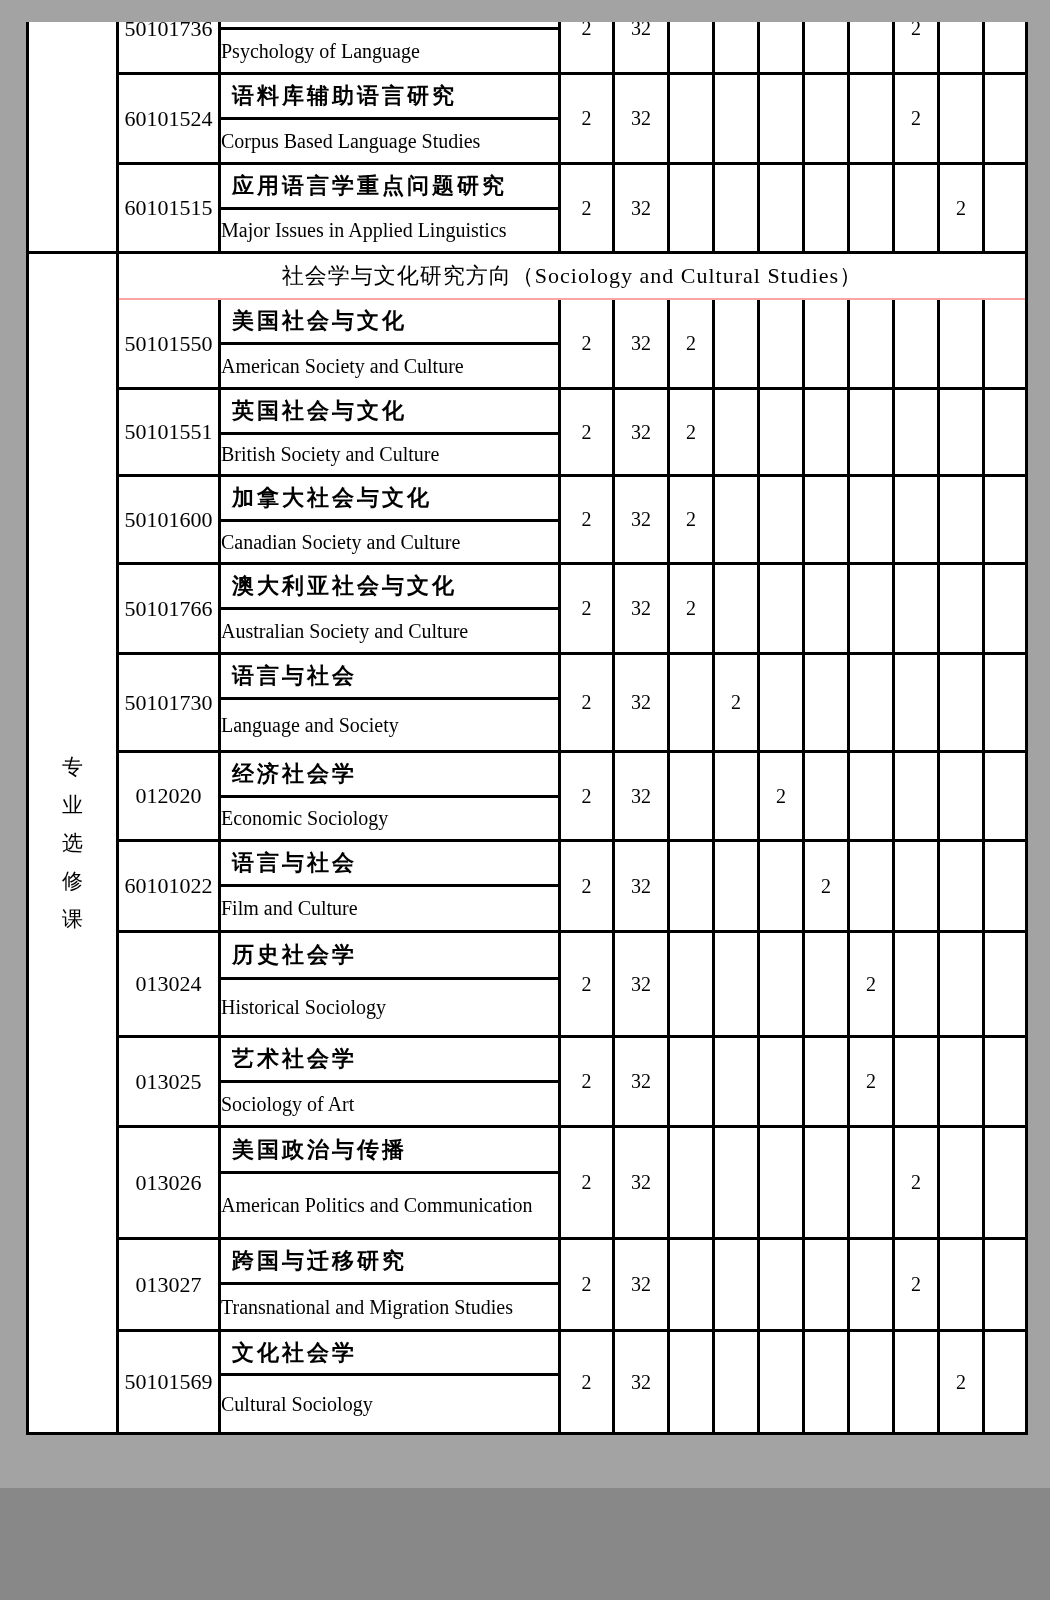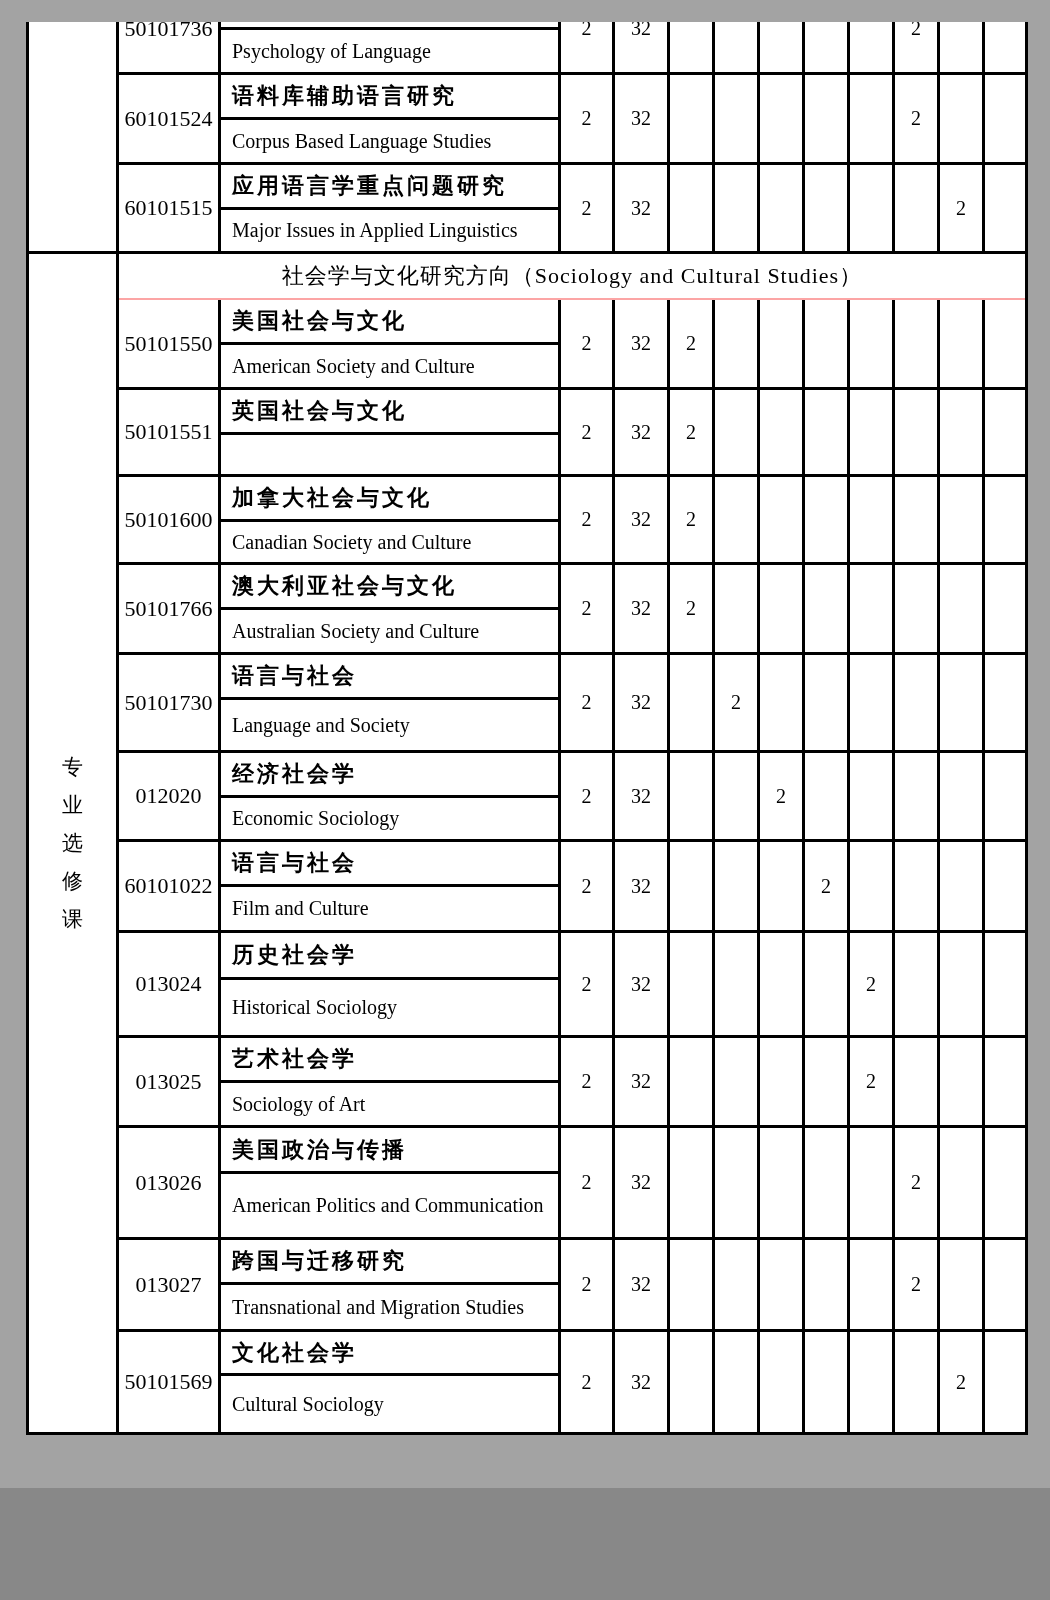--- a/index.html
+++ b/index.html
@@ -40,21 +40,21 @@
   .name-cell {
     flex:0 0 340px; width:340px; border-right:3px solid #000;
     display:flex; flex-direction:column;
   }
   .name-cn {
     height:45px; border-bottom:3px solid #000;
     display:flex; align-items:center; padding-left:11px;
     font-size:22px; letter-spacing:3px; white-space:nowrap; overflow:hidden;font-weight:bold;
   }
   .name-en {
-    flex:1 1 auto; display:flex; align-items:center; padding-left:11px;
+    flex:1 1 auto; display:flex; align-items:center; 
     font-size:20px; line-height:1.35;
   }
   .credit-cell { flex:0 0 54px; width:54px; border-right:3px solid #000; font-size:20px; }
   .hours-cell  { flex:0 0 55px; width:55px; border-right:3px solid #000; font-size:20px; }
   .sem-cell    { flex:0 0 45px; width:45px; border-right:3px solid #000; font-size:20px; }
   .sem-cell.s8 { flex:0 0 40px; width:40px; border-right:none; }
   .page-number {
     position:absolute; left:0; top:1558px; width:100%;
     text-align:center; font-size:16px;
   }
@@ -156,20 +156,21 @@
             <div class="cell sem-cell"></div>
             <div class="cell sem-cell"></div>
             <div class="cell sem-cell"></div>
             <div class="cell sem-cell s8"></div>
           </div>
 
           <div class="row" style="height:87px">
             <div class="cell code-cell">50101551</div>
             <div class="name-cell">
               <div class="name-cn">英国社会与文化</div>
+              <div class="name-en">British Society and Culture</div>
             </div>
             <div class="cell credit-cell">2</div>
             <div class="cell hours-cell">32</div>
             <div class="cell sem-cell">2</div>
             <div class="cell sem-cell"></div>
             <div class="cell sem-cell"></div>
             <div class="cell sem-cell"></div>
             <div class="cell sem-cell"></div>
             <div class="cell sem-cell"></div>
             <div class="cell sem-cell"></div>

